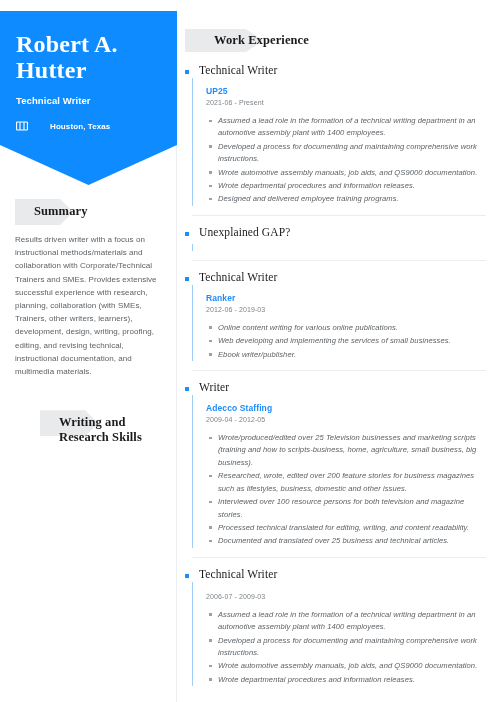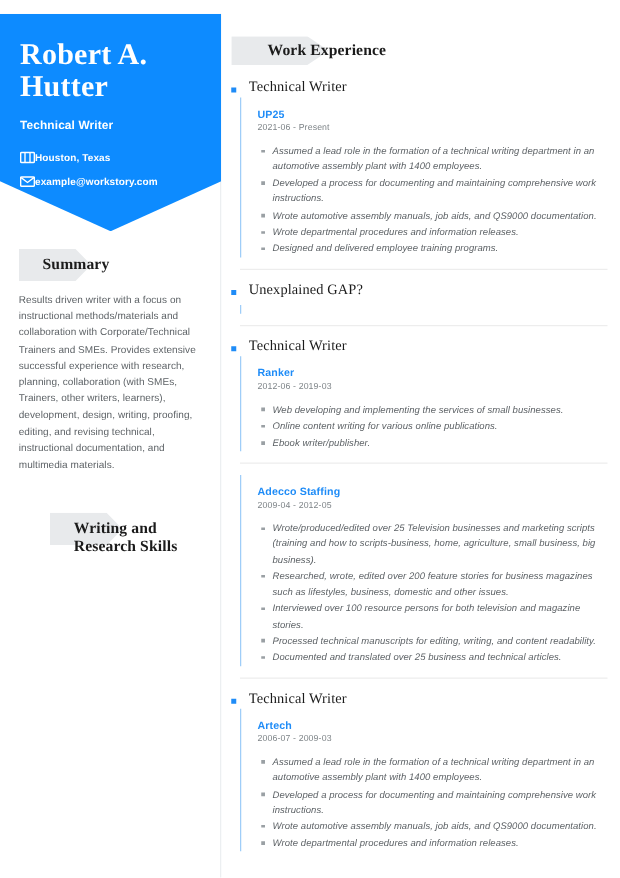--- a/index.html
+++ b/index.html
@@ -64,21 +64,21 @@
     letter-spacing: 0.1px;
     margin-top: 12px;
   }
 
   .hero-contacts {
     margin-top: 14px;
   }
   .contact-row {
     display: flex;
     align-items: center;
-    gap: 0;
+    gap: 22px;
     margin-bottom: 7px;
     text-align: right;
   }
   .contact-icon {
     width: 12px;
     height: 12px;
     display: inline-flex;
     align-items: center;
     justify-content: center;
     flex: 0 0 12px;
@@ -253,29 +253,20 @@
           <span class="contact-icon">
             <svg width="12" height="12" viewBox="0 0 12 12">
               <rect x="0.5" y="2" width="11" height="8" rx="0.8" fill="none" stroke="#ffffff" stroke-width="1.2"></rect>
               <line x1="4" y1="2" x2="4" y2="10" stroke="#ffffff" stroke-width="1.1"></line>
               <line x1="8" y1="2" x2="8" y2="10" stroke="#ffffff" stroke-width="1.1"></line>
             </svg>
           </span>
           <span class="contact-text">Houston, Texas</span>
         </div>
 
-        <div class="contact-row">
-          <span class="contact-icon">
-            <svg width="12" height="12" viewBox="0 0 12 12">
-              <rect x="0.5" y="2.5" width="11" height="7.5" rx="0.8" fill="none" stroke="#ffffff" stroke-width="1.2"></rect>
-              <polyline points="0.9,3.1 6,7 11.1,3.1" fill="none" stroke="#ffffff" stroke-width="1.1"></polyline>
-            </svg>
-          </span>
-          <span class="contact-text">example@workstory.com</span>
-        </div>
       </div>
     </div>
 
     <section class="side-section first">
       <div class="pennant-wrap">
         <span class="pennant-bg"></span>
         <div class="pennant-text">Summary</div>
       </div>
       <p class="summary-body">Results driven writer with a focus on instructional methods/materials and collaboration with Corporate/Technical Trainers and SMEs. Provides extensive successful experience with research, planning, collaboration (with SMEs, Trainers, other writers, learners), development, design, writing, proofing, editing, and revising technical, instructional documentation, and multimedia materials.</p>
     </section>
@@ -330,52 +321,55 @@
 
       <div class="exp-item">
         <div class="exp-title-row">
           <span class="bullet-sq"></span>
           <span class="exp-title">Technical Writer</span>
         </div>
         <div class="exp-detail">
           <div class="company">Ranker</div>
           <div class="dates">2012-06 - 2019-03</div>
           <ul class="duties">
+            <li>Online content writing for various online publications.</li>
             <li>Web developing and implementing the services of small businesses.</li>
-            <li>Online content writing for various online publications.</li>
             <li>Ebook writer/publisher.</li>
           </ul>
         </div>
       </div>
 
       <div class="divider"></div>
 
       <div class="exp-item">
+        <div class="exp-title-row">
+          <span class="bullet-sq"></span>
+          <span class="exp-title">Writer</span>
+        </div>
         <div class="exp-detail">
           <div class="company">Adecco Staffing</div>
           <div class="dates">2009-04 - 2012-05</div>
           <ul class="duties">
             <li>Wrote/produced/edited over 25 Television businesses and marketing scripts (training and how to scripts-business, home, agriculture, small business, big business).</li>
             <li>Researched, wrote, edited over 200 feature stories for business magazines such as lifestyles, business, domestic and other issues.</li>
             <li>Interviewed over 100 resource persons for both television and magazine stories.</li>
-            <li>Processed technical manuscripts for editing, writing, and content readability.</li>
+            <li>Processed technical translated for editing, writing, and content readability.</li>
             <li>Documented and translated over 25 business and technical articles.</li>
           </ul>
         </div>
       </div>
 
       <div class="divider"></div>
 
       <div class="exp-item">
         <div class="exp-title-row">
           <span class="bullet-sq"></span>
           <span class="exp-title">Technical Writer</span>
         </div>
         <div class="exp-detail">
-          <div class="company">Artech</div>
           <div class="dates">2006-07 - 2009-03</div>
           <ul class="duties">
             <li>Assumed a lead role in the formation of a technical writing department in an automotive assembly plant with 1400 employees.</li>
             <li>Developed a process for documenting and maintaining comprehensive work instructions.</li>
             <li>Wrote automotive assembly manuals, job aids, and QS9000 documentation.</li>
             <li>Wrote departmental procedures and information releases.</li>
           </ul>
         </div>
       </div>
 

